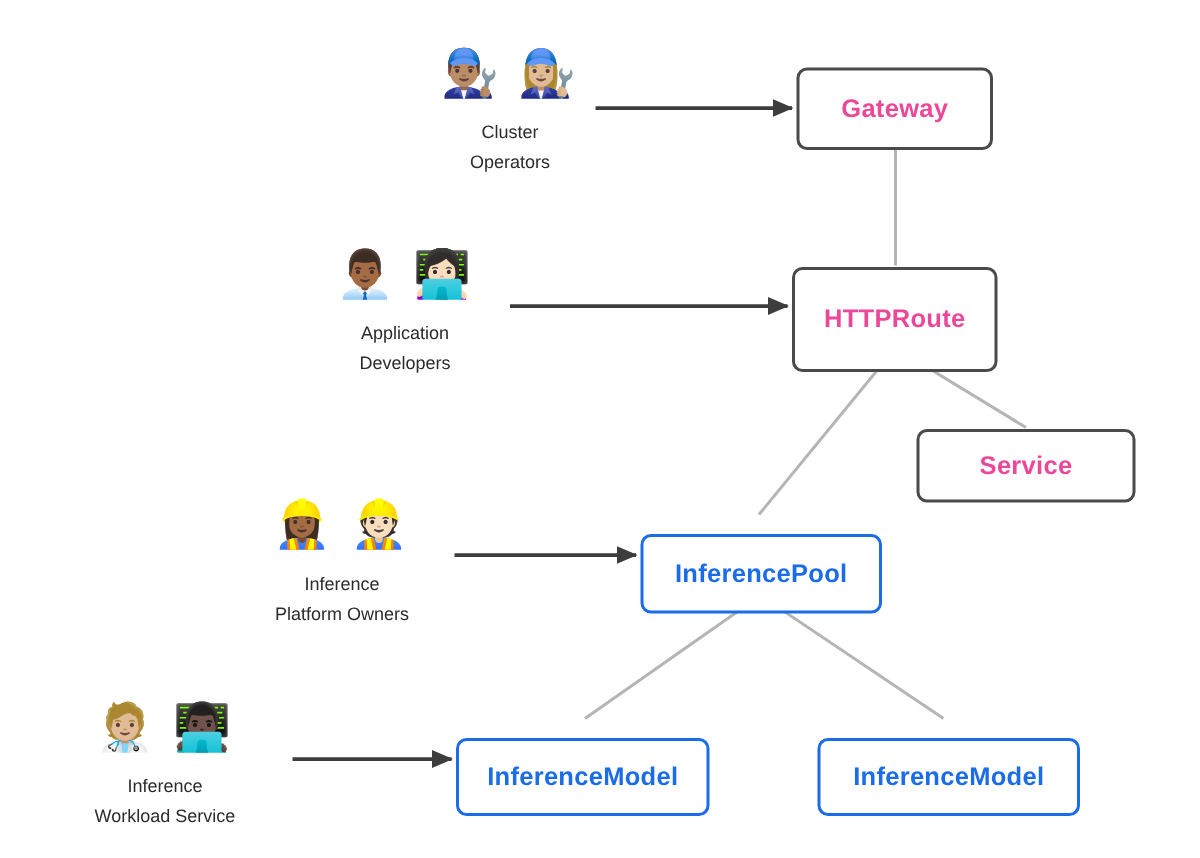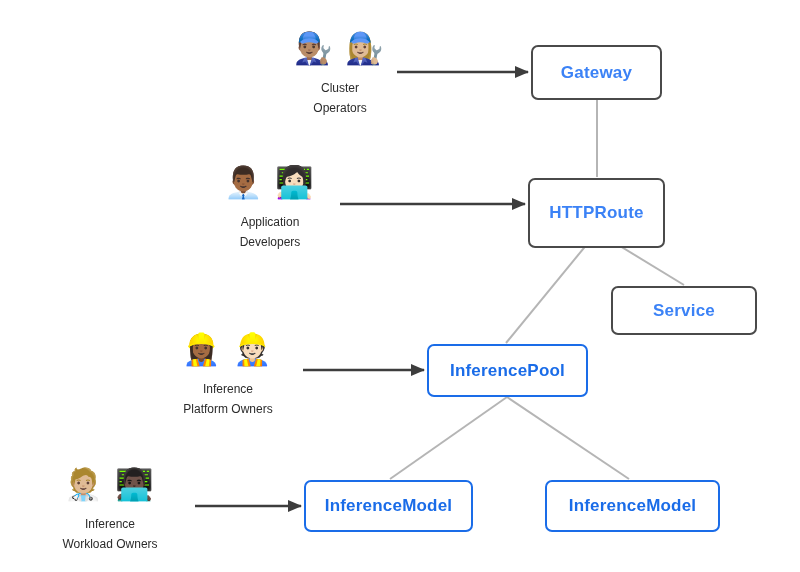--- a/index.html
+++ b/index.html
@@ -21,27 +21,28 @@
     position: absolute;
     z-index: 2;
     background: #ffffff;
     border: 2px solid #4a4a4a;
     border-radius: 7px;
     display: flex;
     align-items: center;
     justify-content: center;
     font-weight: bold;
     font-size: 17px;
-    color: #3b82f6;
+    color: #ec4899;
     box-sizing: border-box;
     letter-spacing: 0.2px;
   }
   .node.blue {
     border-color: #1a6ce8;
     color: #1a6ce8;
+    margin-top: 12px;
   }
   .persona {
     position: absolute;
     z-index: 2;
     text-align: center;
   }
   .persona .emoji {
     font-size: 31px;
     line-height: 42px;
     height: 44px;
@@ -124,17 +125,17 @@
     <div class="plabel">
       <div>Inference</div>
       <div>Platform Owners</div>
     </div>
   </div>
 
   <div class="persona" style="left:30px; top:464px; width:160px;">
     <div class="emoji">🧑🏼‍⚕️ 👨🏿‍💻</div>
     <div class="plabel">
       <div>Inference</div>
-      <div>Workload Owners</div>
+      <div>Workload Service</div>
     </div>
   </div>
 
 </div>
 
 </body></html>

